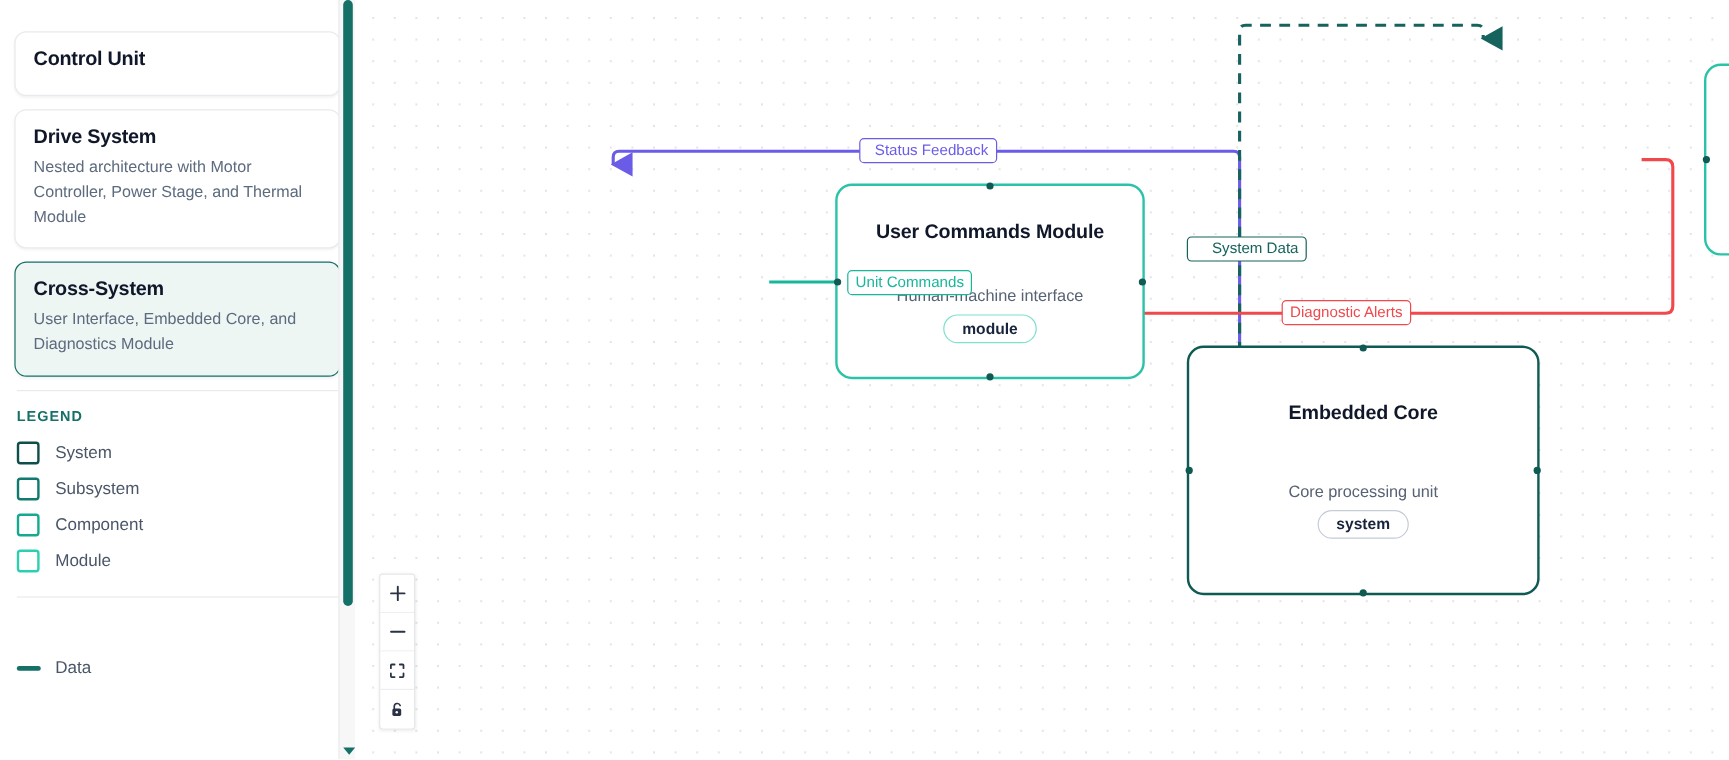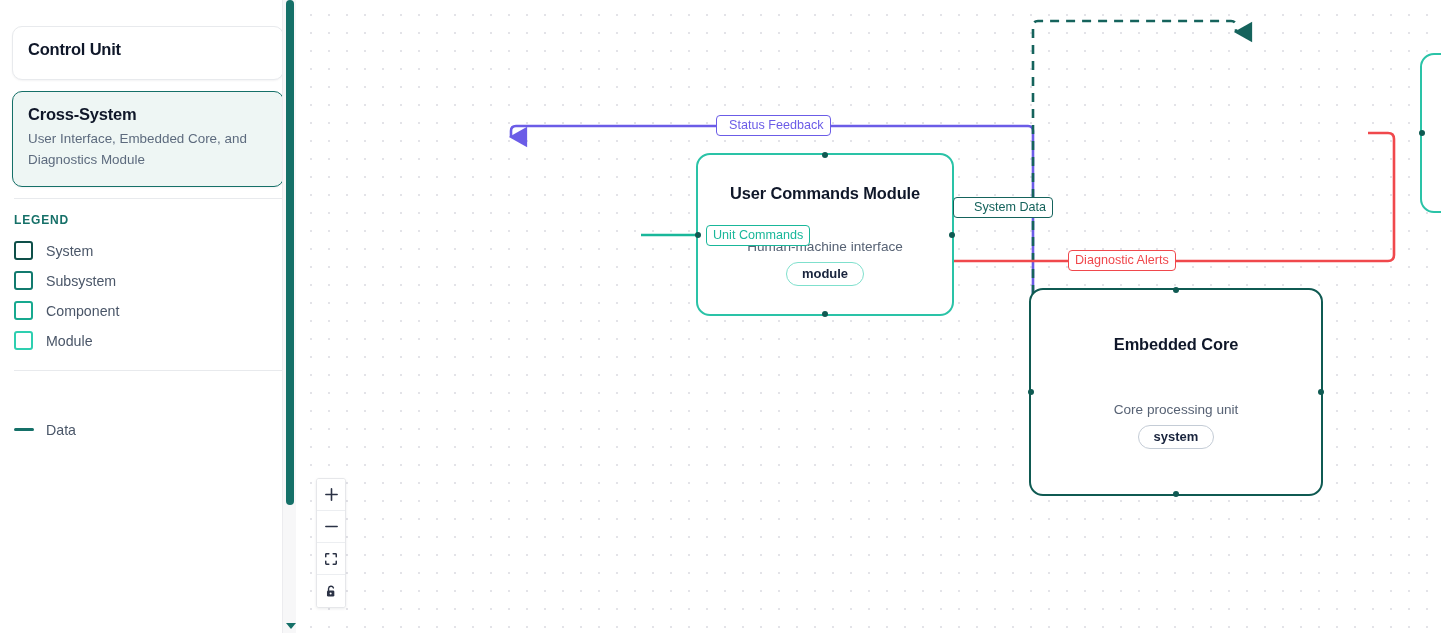--- a/index.html
+++ b/index.html
@@ -125,20 +125,24 @@
 <body>
 
 <div id="app">
 
   <div id="sidebar">
 
     <div class="card">
       <div class="card-title">Control Unit</div>
     </div>
 
+    <div class="card">
+      <div class="card-title">Drive System</div>
+      <div class="card-desc">Nested architecture with Motor Controller, Power Stage, and Thermal Module</div>
+    </div>
 
     <div class="card active">
       <div class="card-title">Cross-System</div>
       <div class="card-desc">User Interface, Embedded Core, and Diagnostics Module</div>
     </div>
 
     <div class="divider"></div>
 
     <div class="section-head">LEGEND</div>
 
@@ -204,21 +208,21 @@
       <div class="node-title">User Commands Module</div>
       <div style="height:36px"></div>
       <div class="node-desc">Human-machine interface</div>
       <div class="badge" style="border:1.6px solid #7fe0cd; margin-top:8px;">module</div>
       <span class="handle h-t" style="background:#0f5a52"></span>
       <span class="handle h-b" style="background:#0f5a52"></span>
       <span class="handle h-l" style="background:#0f5a52"></span>
       <span class="handle h-r" style="background:#0f5a52"></span>
     </div>
 
-    <div class="node" style="left:733px; top:288px; width:294px; height:208px; border:2.6px solid #0f5a52;">
+    <div class="node" style="left:693px; top:288px; width:294px; height:208px; border:2.6px solid #0f5a52;">
       <div class="node-title">Embedded Core</div>
       <div style="height:48px"></div>
       <div class="node-desc">Core processing unit</div>
       <div class="badge" style="border:1.6px solid #c4ccd6; margin-top:8px;">system</div>
       <span class="handle h-t" style="background:#0f5a52"></span>
       <span class="handle h-b" style="background:#0f5a52"></span>
       <span class="handle h-l" style="background:#0f5a52"></span>
       <span class="handle h-r" style="background:#0f5a52"></span>
     </div>
 
@@ -227,21 +231,21 @@
       <div style="height:32px"></div>
 
       <span class="handle h-l" style="background:#0f5a52"></span>
 
     </div>
 
     <div class="elabel" style="left:420px; top:115px; border:1.3px solid #6b5ce7; color:#6b5ce7;padding-left:12px;">Status Feedback</div>
 
     <div class="elabel" style="left:410px; top:225px; border:1.3px solid #19b79a; color:#19b79a;">Unit Commands</div>
 
-    <div class="elabel" style="left:657px; top:197px; border:1.3px solid #15635c; color:#15635c;padding-left:20px;">System Data</div>
+    <div class="elabel" style="left:693px; top:197px; border:1.3px solid #15635c; color:#15635c;padding-left:20px;">System Data</div>
 
     <div class="elabel" style="left:772px; top:250px; border:1.3px solid #f0484c; color:#f0484c;">Diagnostic Alerts</div>
 
     <div id="controls">
       <div class="ctl">
         <svg width="15" height="15" viewBox="0 0 16 16">
           <path d="M8 2 V14 M2 8 H14" stroke="#2b3245" stroke-width="1.7" stroke-linecap="round"></path>
         </svg>
       </div>
       <div class="ctl">

